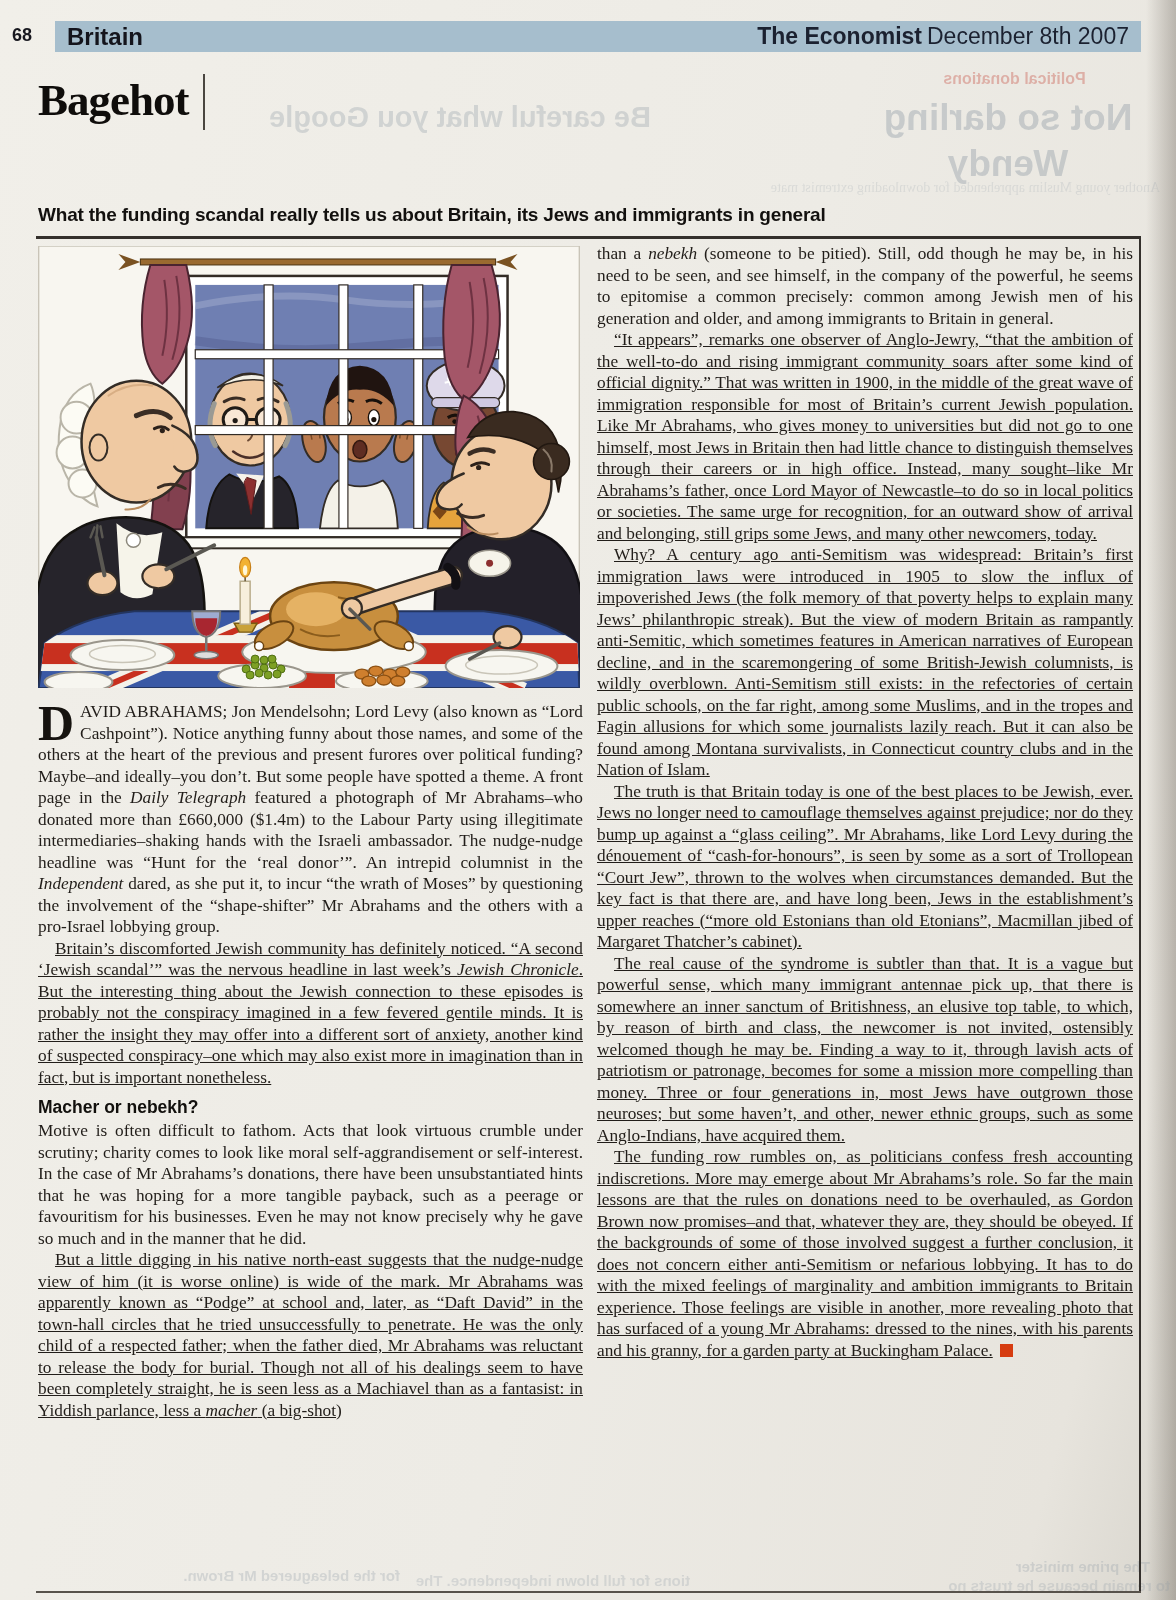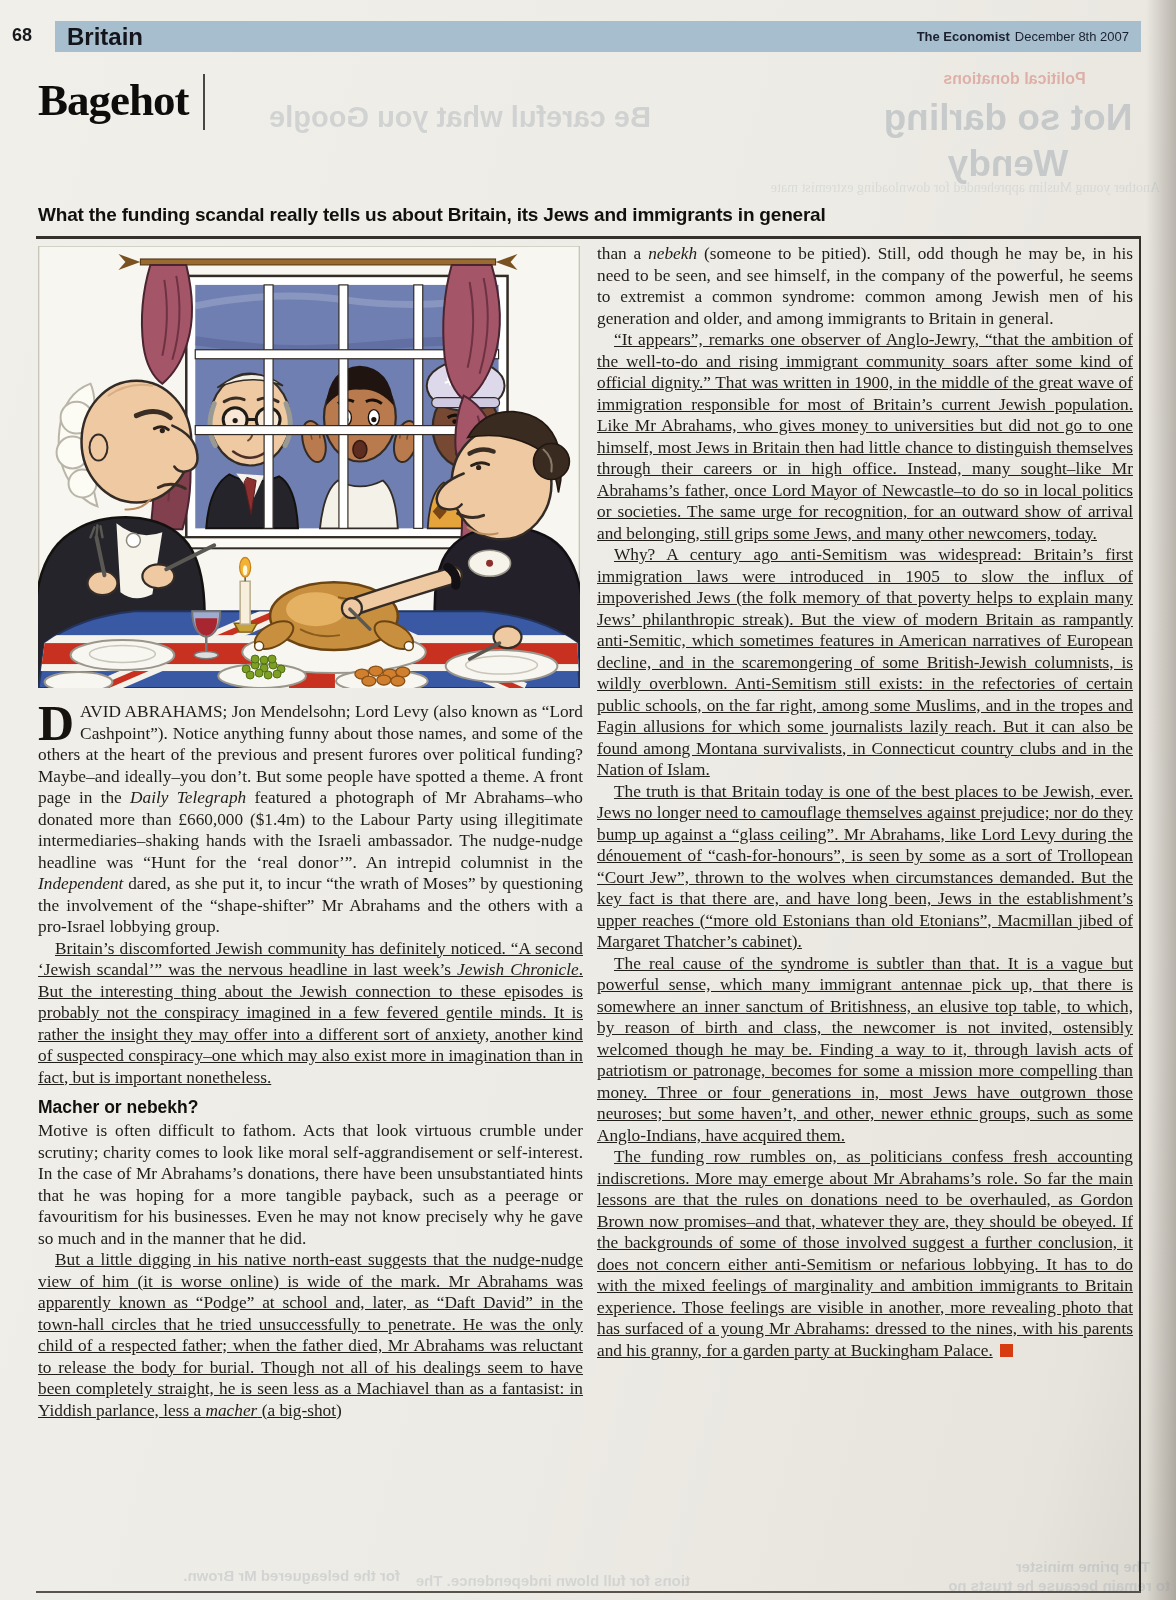--- a/index.html
+++ b/index.html
@@ -8,21 +8,21 @@
         font-family:"Liberation Serif",serif;color:#201c18;}
   .page::after{content:'';position:absolute;top:0;right:0;width:30px;height:100%;
         background:linear-gradient(to right,rgba(60,50,40,0) 0%,rgba(60,50,40,.28) 100%);pointer-events:none;}
 
   
   .page-num{position:absolute;left:12px;top:25px;font:bold 18px "Liberation Sans",sans-serif;color:#17171e;}
   .band{position:absolute;left:55px;top:21px;width:1086px;height:31px;background:var(--band);
         display:flex;align-items:center;justify-content:space-between;padding:0 12px;box-sizing:border-box;
         font-family:"Liberation Sans",sans-serif;}
   .band .section{font-weight:bold;font-size:24px;color:#14141c;}
-  .band .issue{font-size:13px;color:#1b2130;}
+  .band .issue{font-size:23px;color:#1b2130;}
   .band .issue b{margin-right:5px;}
 
   
   .title-row{position:absolute;left:38px;top:74px;display:flex;z-index:3;}
   .col-title{font:bold 45px "Liberation Serif",serif;color:#0f0d0b;letter-spacing:-1px;}
   .title-div{width:2px;height:56px;background:#4a4640;margin:0 16px 0 14px;}
   .art-title{font:normal 44px "Liberation Serif",serif;color:var(--title-grey);letter-spacing:-.5px;}
 
   .standfirst{position:absolute;left:38px;top:204px;width:860px;z-index:3;
         font:bold 19px "Liberation Sans",sans-serif;color:#12100e;letter-spacing:-.2px;}
@@ -307,21 +307,21 @@
         <p class="body"><span class="dropcap">D</span><span>AVID ABRAHAMS; Jon Mendelsohn; Lord Levy (also known as “Lord Cashpoint”). Notice anything funny about those names, and some of the others at the heart of the previous and present furores over political funding? Maybe–and ideally–you don’t. But some people have spotted a theme. A front page in the </span><i>Daily Telegraph</i><span> featured a photograph of Mr Abrahams–who donated more than £660,000 ($1.4m) to the Labour Party using illegitimate intermediaries–shaking hands with the Israeli ambassador. The nudge-nudge headline was “Hunt for the ‘real donor’”. An intrepid columnist in the </span><i>Independent</i><span> dared, as she put it, to incur “the wrath of Moses” by questioning the involvement of the “shape-shifter” Mr Abrahams and the others with a pro-Israel lobbying group.</span></p>
         <p class="body ind"><span>Britain’s discomforted Jewish community has definitely noticed. “A second ‘Jewish scandal’” was the nervous headline in last week’s </span><i>Jewish Chronicle</i><span>. But the interesting thing about the Jewish connection to these episodes is probably not the conspiracy imagined in a few fevered gentile minds. It is rather the insight they may offer into a different sort of anxiety, another kind of suspected conspiracy–one which may also exist more in imagination than in fact, but is important nonetheless.</span></p>
         <h3 class="crosshead">Macher or nebekh?</h3>
         <p class="body"><span>Motive is often difficult to fathom. Acts that look virtuous crumble under scrutiny; charity comes to look like moral self-aggrandisement or self-interest. In the case of Mr Abrahams’s donations, there have been unsubstantiated hints that he was hoping for a more tangible payback, such as a peerage or favouritism for his businesses. Even he may not know precisely why he gave so much and in the manner that he did.</span></p>
         <p class="body ind"><span>But a little digging in his native north-east suggests that the nudge-nudge view of him (it is worse online) is wide of the mark. Mr Abrahams was apparently known as “Podge” at school and, later, as “Daft David” in the town-hall circles that he tried unsuccessfully to penetrate. He was the only child of a respected father; when the father died, Mr Abrahams was reluctant to release the body for burial. Though not all of his dealings seem to have been completely straight, he is seen less as a Machiavel than as a fantasist: in Yiddish parlance, less a </span><i>macher</i><span> (a big-shot)</span></p>
       </div>
   </div>
 
   <div class="col-right">
     <div id="right-blocks">
-        <p class="body"><span>than a </span><i>nebekh</i><span> (someone to be pitied). Still, odd though he may be, in his need to be seen, and see himself, in the company of the powerful, he seems to extremist a common syndrome: common among Jewish men of his generation and older, and among immigrants to Britain in general.</span></p>
+        <p class="body"><span>than a </span><i>nebekh</i><span> (someone to be pitied). Still, odd though he may be, in his need to be seen, and see himself, in the company of the powerful, he seems to epitomise a common precisely: common among Jewish men of his generation and older, and among immigrants to Britain in general.</span></p>
         <p class="body ind"><span>“It appears”, remarks one observer of Anglo-Jewry, “that the ambition of the well-to-do and rising immigrant community soars after some kind of official dignity.” That was written in 1900, in the middle of the great wave of immigration responsible for most of Britain’s current Jewish population. Like Mr Abrahams, who gives money to universities but did not go to one himself, most Jews in Britain then had little chance to distinguish themselves through their careers or in high office. Instead, many sought–like Mr Abrahams’s father, once Lord Mayor of Newcastle–to do so in local politics or societies. The same urge for recognition, for an outward show of arrival and belonging, still grips some Jews, and many other newcomers, today.</span></p>
         <p class="body ind"><span>Why? A century ago anti-Semitism was widespread: Britain’s first immigration laws were introduced in 1905 to slow the influx of impoverished Jews (the folk memory of that poverty helps to explain many Jews’ philanthropic streak). But the view of modern Britain as rampantly anti-Semitic, which sometimes features in American narratives of European decline, and in the scaremongering of some British-Jewish columnists, is wildly overblown. Anti-Semitism still exists: in the refectories of certain public schools, on the far right, among some Muslims, and in the tropes and Fagin allusions for which some journalists lazily reach. But it can also be found among Montana survivalists, in Connecticut country clubs and in the Nation of Islam.</span></p>
         <p class="body ind"><span>The truth is that Britain today is one of the best places to be Jewish, ever. Jews no longer need to camouflage themselves against prejudice; nor do they bump up against a “glass ceiling”. Mr Abrahams, like Lord Levy during the dénouement of “cash-for-honours”, is seen by some as a sort of Trollopean “Court Jew”, thrown to the wolves when circumstances demanded. But the key fact is that there are, and have long been, Jews in the establishment’s upper reaches (“more old Estonians than old Etonians”, Macmillan jibed of Margaret Thatcher’s cabinet).</span></p>
         <p class="body ind"><span>The real cause of the syndrome is subtler than that. It is a vague but powerful sense, which many immigrant antennae pick up, that there is somewhere an inner sanctum of Britishness, an elusive top table, to which, by reason of birth and class, the newcomer is not invited, ostensibly welcomed though he may be. Finding a way to it, through lavish acts of patriotism or patronage, becomes for some a mission more compelling than money. Three or four generations in, most Jews have outgrown those neuroses; but some haven’t, and other, newer ethnic groups, such as some Anglo-Indians, have acquired them.</span></p>
         <p class="body ind"><span>The funding row rumbles on, as politicians confess fresh accounting indiscretions. More may emerge about Mr Abrahams’s role. So far the main lessons are that the rules on donations need to be overhauled, as Gordon Brown now promises–and that, whatever they are, they should be obeyed. If the backgrounds of some of those involved suggest a further conclusion, it does not concern either anti-Semitism or nefarious lobbying. It has to do with the mixed feelings of marginality and ambition immigrants to Britain experience. Those feelings are visible in another, more revealing photo that has surfaced of a young Mr Abrahams: dressed to the nines, with his parents and his granny, for a garden party at Buckingham Palace.</span><span class="end-square"></span></p>
       </div>
   </div>
 
 </div>
 

